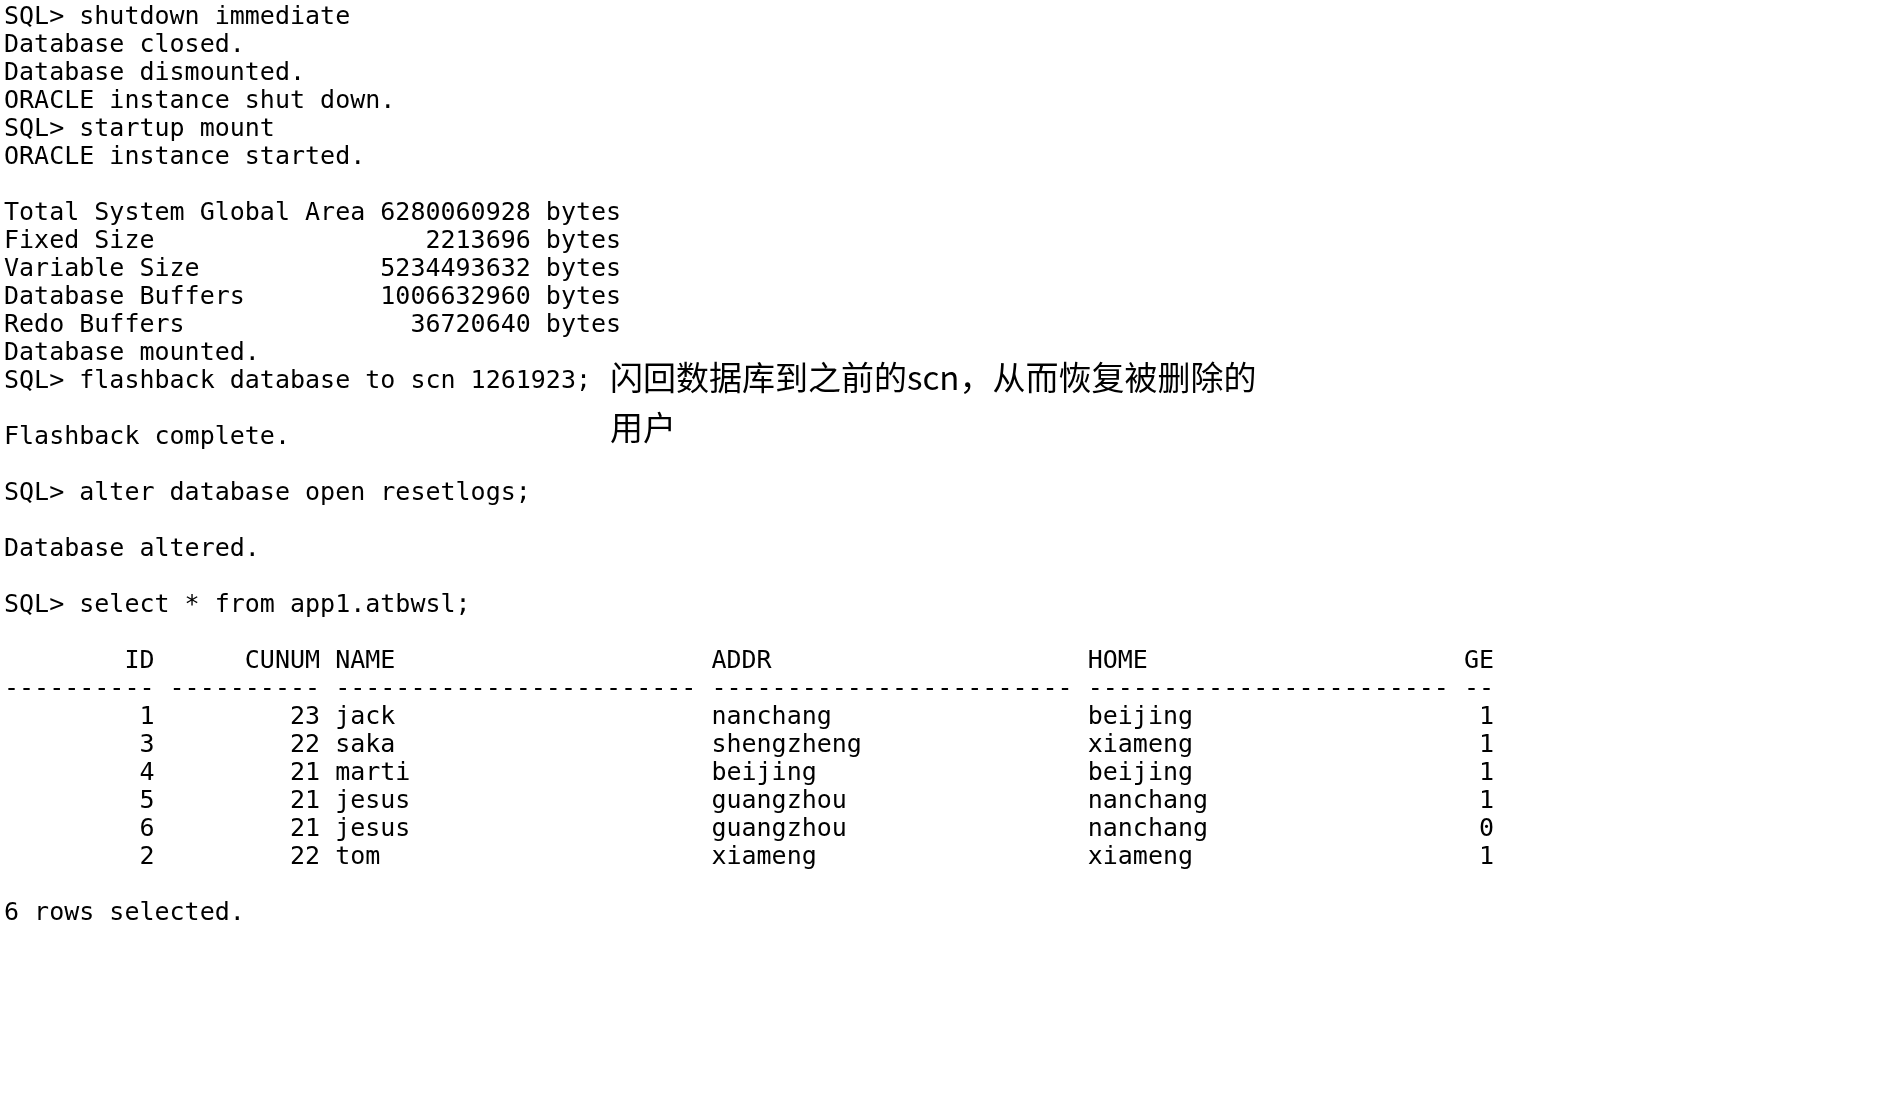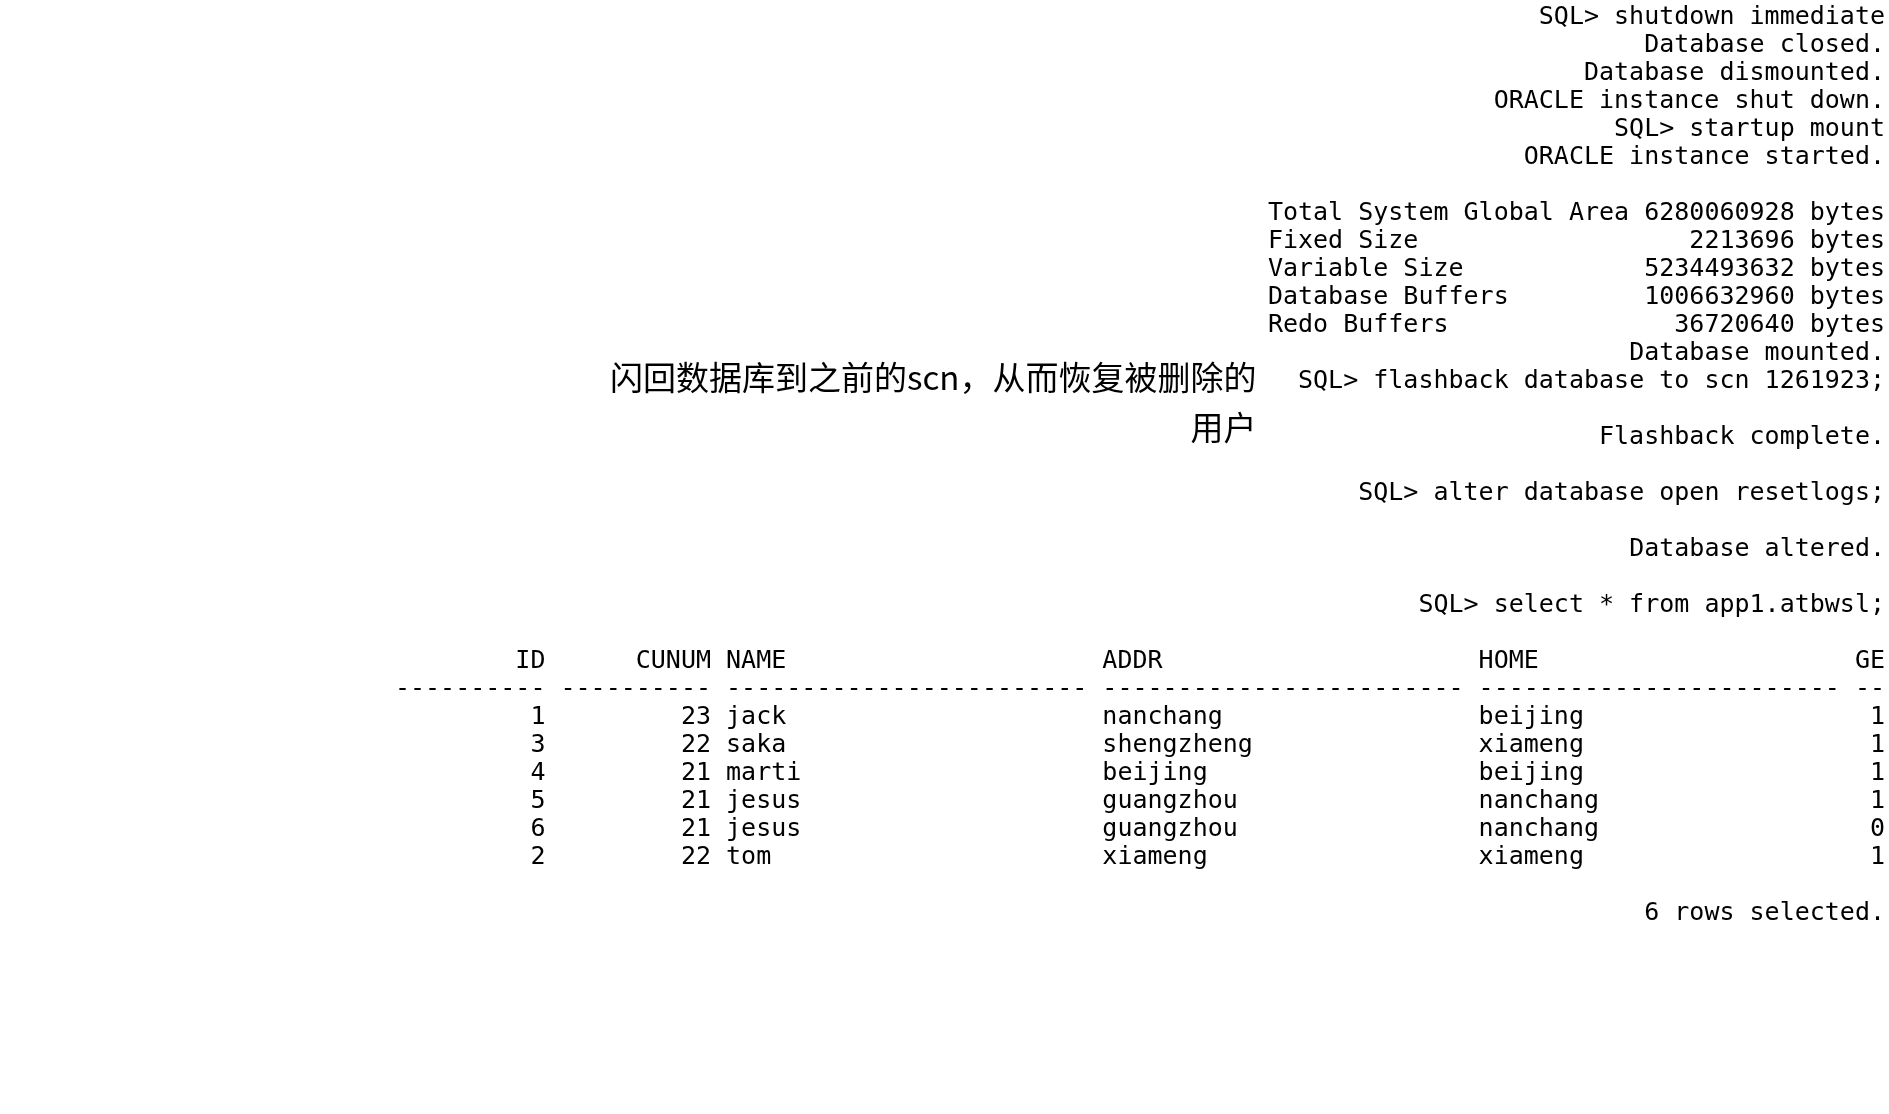--- a/index.html
+++ b/index.html
@@ -11,31 +11,30 @@
     overflow: hidden;
   }
   .terminal {
     font-family: "Consolas", "Menlo", "DejaVu Sans Mono", "Liberation Mono", monospace;
     font-size: 25px;
     line-height: 1.12;
     white-space: pre;
     color: #000000;
     padding: 2px 4px;
     letter-spacing: 0px;
-    text-align: right;
   }
   .annotation {
     position: absolute;
     font-family: "PingFang SC", "Microsoft YaHei", "Noto Sans CJK SC", sans-serif;
     font-size: 33px;
     line-height: 1.5;
     color: #000000;
   }
   .annotation .line1 { display: block; }
-  .annotation .line2 { display: block; text-align: right; }
+  .annotation .line2 { display: block; }
 </style>
 </head>
 <body>
 
 <div class="terminal" id="terminal">SQL&gt; shutdown immediate
 Database closed.
 Database dismounted.
 ORACLE instance shut down.
 SQL&gt; startup mount
 ORACLE instance started.

